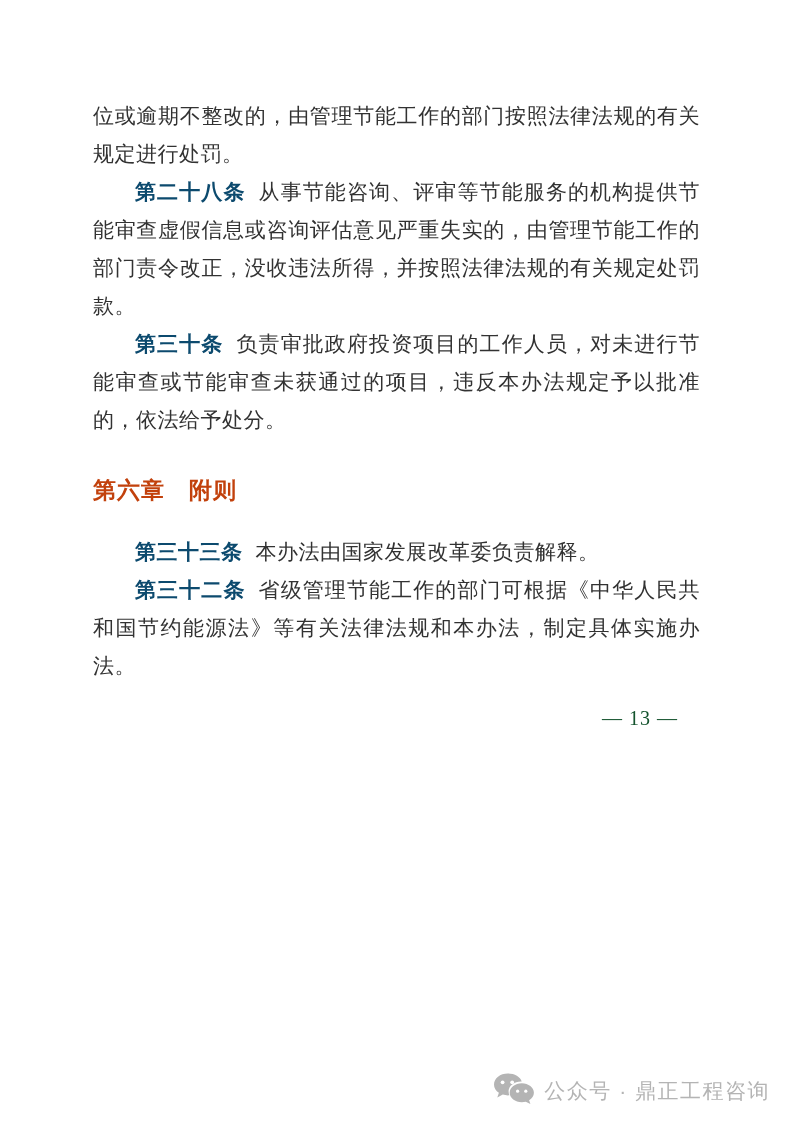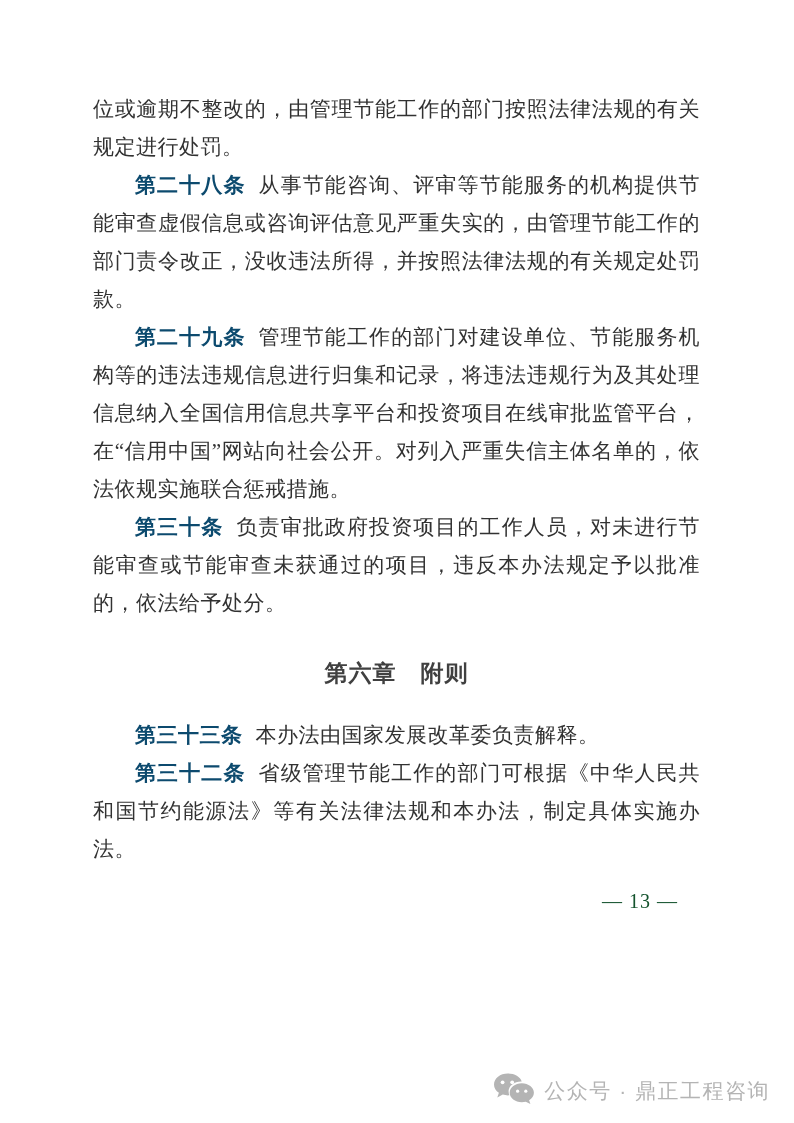--- a/index.html
+++ b/index.html
@@ -13,50 +13,48 @@
     width: 794px;
     height: 1123px;
     background: #ffffff;
     overflow: hidden;
   }
   .content {
     position: absolute;
     left: 93px;
     top: 0;
     width: 607px;
-    padding-top: 74px;
+    padding-top: 97px;
     color: #323232;
     font-size: 21px;
     line-height: 38px;
     letter-spacing: 0.5px;
-    margin-top: 16px;
   }
   .para {
     text-align: justify;
     text-indent: 42px;
   }
   .para.continuation {
     text-indent: 0;
   }
   .article-label {
     font-family: "Liberation Sans", "DejaVu Sans", sans-serif;
     font-weight: 700;
     color: #0c4a6e;
     margin-right: 13px;
   }
   .chapter-heading {
     margin-top: 32px;
     margin-bottom: 24px;
-    text-align: center;
     text-indent: 0;
     font-family: "Liberation Sans", "DejaVu Sans", sans-serif;
     font-weight: 700;
     font-size: 23px;
     line-height: 38px;
-    color: #404040;
+    color: #c2410c;
     letter-spacing: 1px;
   }
   .page-number {
     margin-top: 14px;
     text-align: right;
     padding-right: 22px;
     font-size: 20px;
     letter-spacing: 1px;
     color: #14532d;
   }
@@ -79,21 +77,20 @@
 <body>
 
 <div class="page">
 
   <div class="content">
 
     <p class="para continuation"><span>位或逾期不整改的，由管理节能工作的部门按照法律法规的有关规定进行处罚。</span></p>
 
     <p class="para"><span class="article-label">第二十八条</span><span>从事节能咨询、评审等节能服务的机构提供节能审查虚假信息或咨询评估意见严重失实的，由管理节能工作的部门责令改正，没收违法所得，并按照法律法规的有关规定处罚款。</span></p>
 
-    <p class="para"><span class="article-label">第二十九条</span><span>管理节能工作的部门对建设单位、节能服务机构等的违法违规信息进行归集和记录，将违法违规行为及其处理信息纳入全国信用信息共享平台和投资项目在线审批监管平台，在“信用中国”网站向社会公开。对列入严重失信主体名单的，依法依规实施联合惩戒措施。</span></p>
 
     <p class="para"><span class="article-label">第三十条</span><span>负责审批政府投资项目的工作人员，对未进行节能审查或节能审查未获通过的项目，违反本办法规定予以批准的，依法给予处分。</span></p>
 
 
     <h2 class="chapter-heading">第六章　附则</h2>
 
     <p class="para"><span class="article-label">第三十三条</span><span>本办法由国家发展改革委负责解释。</span></p>
 
     <p class="para"><span class="article-label">第三十二条</span><span>省级管理节能工作的部门可根据《中华人民共和国节约能源法》等有关法律法规和本办法，制定具体实施办法。</span></p>
 

